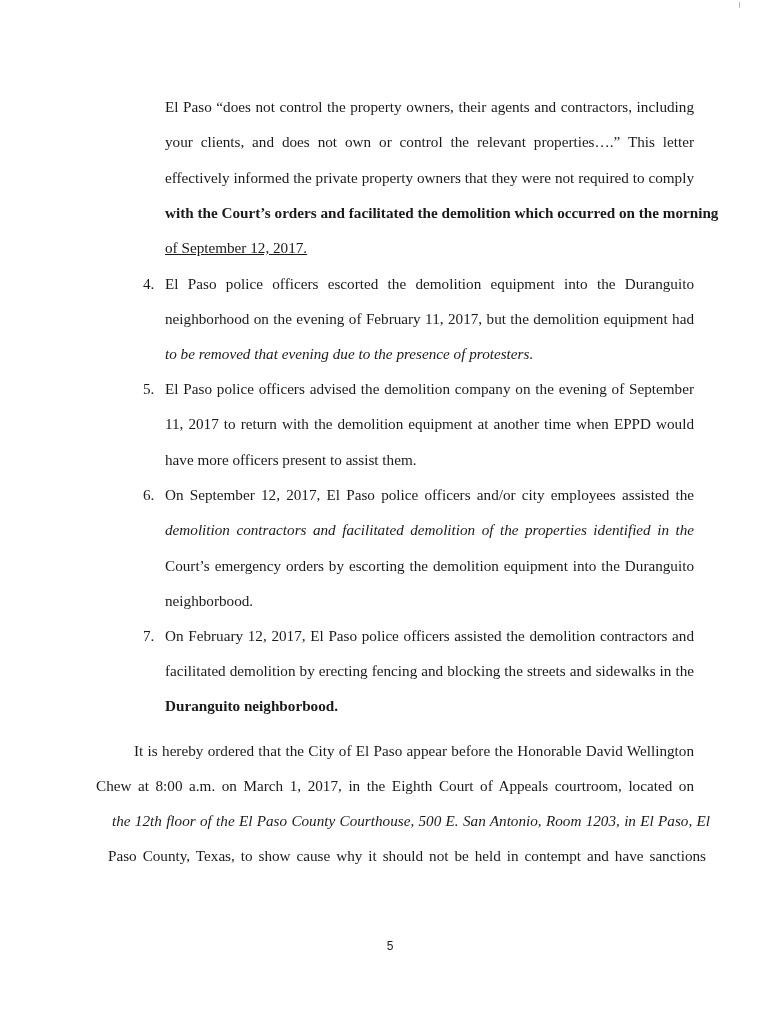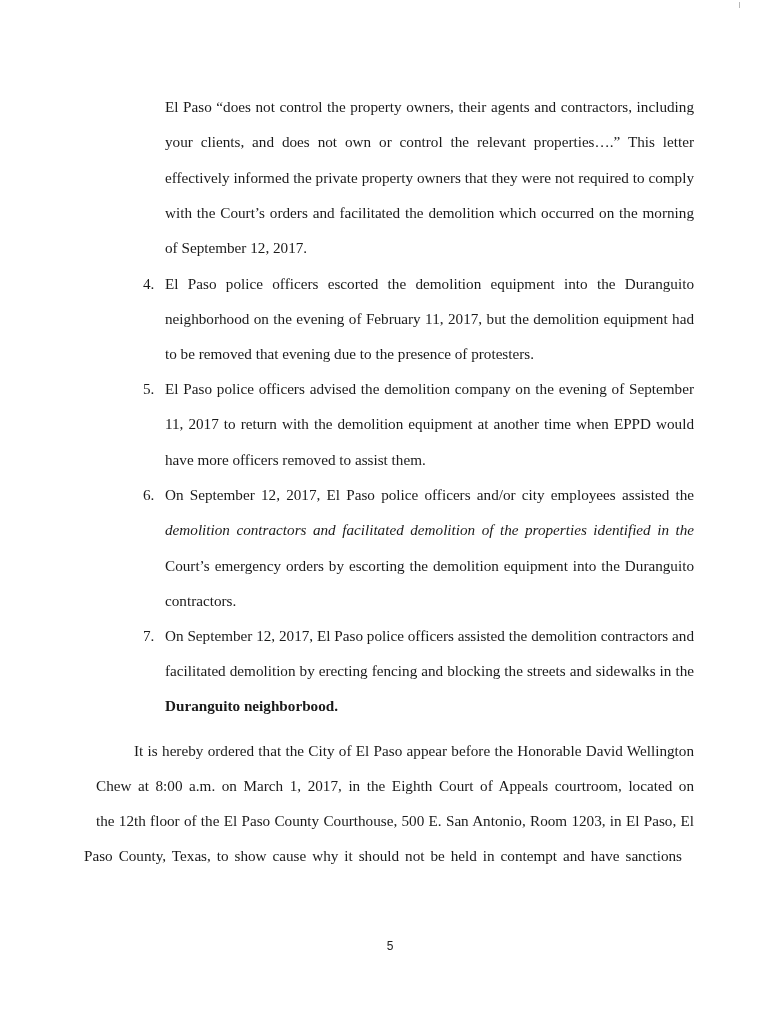--- a/index.html
+++ b/index.html
@@ -16,54 +16,54 @@
 </head>
 <body>
 
 <div class="page">
   <div class="mark"></div>
 
   <div>
     <div class="line just" style="left:165px;width:529px;top:97px;">El Paso “does not control the property owners, their agents and contractors, including</div>
     <div class="line just" style="left:165px;width:529px;top:132px;">your clients, and does not own or control the relevant properties….”  This letter</div>
     <div class="line just" style="left:165px;width:529px;top:168px;">effectively informed the private property owners that they were not required to comply</div>
-    <div class="line just" style="left:165px;width:529px;top:203px;">with the Court’s orders and facilitated the demolition which occurred on the morning</div>
-    <div class="line" style="left:165px;top:238px;">of September 12, 2017.</div>
+    <div class="line just" style="left:165px;width:529px;top:203px;font-weight:bold;">with the Court’s orders and facilitated the demolition which occurred on the morning</div>
+    <div class="line" style="left:165px;top:238px;text-decoration:underline;">of September 12, 2017.</div>
   </div>
 
   <div>
     <div class="num" style="top:274px;">4.</div>
     <div class="line just" style="left:165px;width:529px;top:274px;">El Paso police officers escorted the demolition equipment into the Duranguito</div>
     <div class="line just" style="left:165px;width:529px;top:309px;">neighborhood on the evening of February 11, 2017, but the demolition equipment had</div>
-    <div class="line" style="left:165px;top:344px;">to be removed that evening due to the presence of protesters.</div>
+    <div class="line" style="left:165px;top:344px;font-style:italic;">to be removed that evening due to the presence of protesters.</div>
   </div>
 
   <div>
     <div class="num" style="top:379px;">5.</div>
     <div class="line just" style="left:165px;width:529px;top:379px;">El Paso police officers advised the demolition company on the evening of September</div>
     <div class="line just" style="left:165px;width:529px;top:414px;">11, 2017 to return with the demolition equipment at another time when EPPD would</div>
-    <div class="line" style="left:165px;top:450px;">have more officers removed to assist them.</div>
+    <div class="line" style="left:165px;top:450px;">have more officers present to assist them.</div>
   </div>
 
   <div>
     <div class="num" style="top:485px;">6.</div>
     <div class="line just" style="left:165px;width:529px;top:485px;">On September 12, 2017, El Paso police officers and/or city employees assisted the</div>
     <div class="line just" style="left:165px;width:529px;top:520px;font-style:italic;">demolition contractors and facilitated demolition of the properties identified in the</div>
     <div class="line just" style="left:165px;width:529px;top:556px;">Court’s emergency orders by escorting the demolition equipment into the Duranguito</div>
-    <div class="line" style="left:165px;top:591px;">contractors.</div>
+    <div class="line" style="left:165px;top:591px;">neighborbood.</div>
   </div>
 
   <div>
     <div class="num" style="top:626px;">7.</div>
-    <div class="line just" style="left:165px;width:529px;top:626px;">On September 12, 2017, El Paso police officers assisted the demolition contractors and</div>
+    <div class="line just" style="left:165px;width:529px;top:626px;">On February 12, 2017, El Paso police officers assisted the demolition contractors and</div>
     <div class="line just" style="left:165px;width:529px;top:661px;">facilitated demolition by erecting fencing and blocking the streets and sidewalks in the</div>
     <div class="line" style="left:165px;top:696px;font-weight:bold;">Duranguito neighborbood.</div>
   </div>
 
   <div>
     <div class="line just" style="left:134px;width:560px;top:741px;">It is hereby ordered that the City of El Paso appear before the Honorable David Wellington</div>
     <div class="line just" style="left:96px;width:598px;top:776px;">Chew at 8:00 a.m. on March 1, 2017, in the Eighth Court of Appeals courtroom, located on</div>
-    <div class="line just" style="left:96px;width:598px;top:811px;">the 12th floor of the El Paso County Courthouse, 500 E. San Antonio, Room 1203, in El Paso, El</div>
-    <div class="line just" style="left:84px;width:598px;top:846px;">Paso County, Texas, to show cause why it should not be held in contempt and have sanctions</div>
+    <div class="line just" style="left:112px;width:598px;top:811px;font-style:italic;">the 12th floor of the El Paso County Courthouse, 500 E. San Antonio, Room 1203, in El Paso, El</div>
+    <div class="line just" style="left:108px;width:598px;top:846px;">Paso County, Texas, to show cause why it should not be held in contempt and have sanctions</div>
   </div>
 
   <div class="pagenum">5</div>
 </div>
 
 </body></html>

